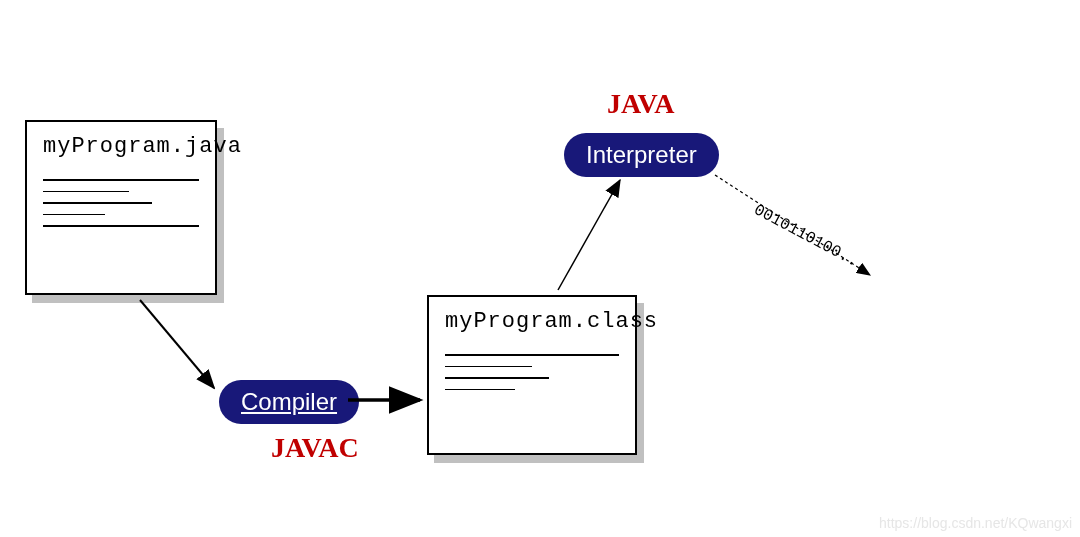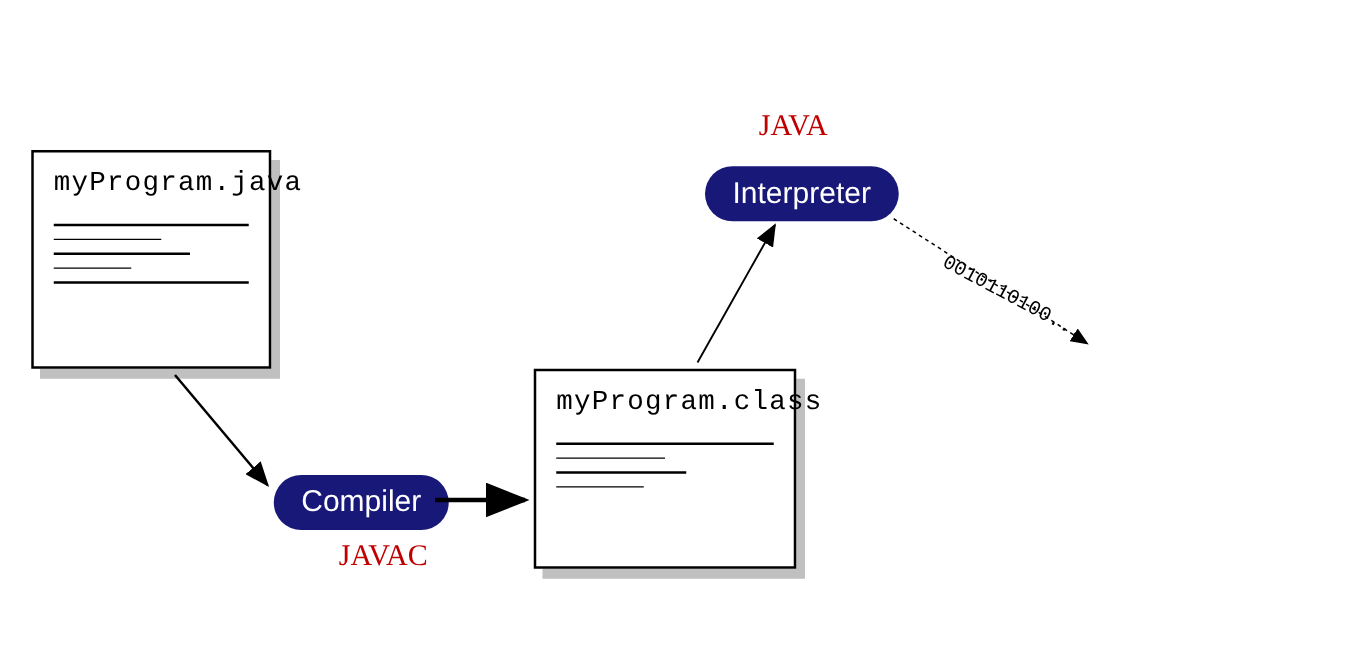--- a/index.html
+++ b/index.html
@@ -43,22 +43,22 @@
     color: #ffffff;
     border-radius: 999px;
     font-family: Arial, sans-serif;
     font-size: 24px;
     padding: 8px 22px;
   }
   .red-label {
     position: absolute;
     color: #c00000;
     font-family: "Times New Roman", serif;
-    font-weight: normal;
-    font-size: 24px;
+    font-weight: bold;
+    font-size: 28px;
   }
   .binary-label {
     position: absolute;
     font-family: "Courier New", monospace;
     font-size: 16px;
     color: #000;
     transform-origin: left center;
   }
   .watermark {
     position: absolute;
@@ -87,21 +87,21 @@
   <div class="doc-shadow" style="left:32px; top:128px; width:192px; height:175px;"></div>
   <div class="doc" style="left:25px; top:120px; width:192px; height:175px;">
     <div class="doc-title">myProgram.java</div>
     <div class="doc-line" style="width:100%;"></div>
     <div class="doc-line" style="width:55%;"></div>
     <div class="doc-line" style="width:70%;"></div>
     <div class="doc-line" style="width:40%;"></div>
     <div class="doc-line" style="width:100%;"></div>
   </div>
 
-  <div class="pill" style="left:219px; top:380px;">
+  <div class="pill" style="left:219px; top:380px;text-decoration:underline;">
     <span>Compiler</span>
   </div>
   <div class="red-label" style="left:271px; top:432px;">JAVAC</div>
 
   <div class="doc-shadow" style="left:434px; top:303px; width:210px; height:160px;"></div>
   <div class="doc" style="left:427px; top:295px; width:210px; height:160px;">
     <div class="doc-title">myProgram.class</div>
     <div class="doc-line" style="width:100%;"></div>
     <div class="doc-line" style="width:50%;"></div>
     <div class="doc-line" style="width:60%;"></div>
@@ -128,13 +128,14 @@
 
     <line x1="140" y1="300" x2="214" y2="388" stroke="#000" stroke-width="2" marker-end="url(#arrowhead)"></line>
 
     <line x1="348" y1="400" x2="420" y2="400" stroke="#000" stroke-width="3.5" marker-end="url(#arrowhead)"></line>
 
     <line x1="558" y1="290" x2="620" y2="180" stroke="#000" stroke-width="1.5" marker-end="url(#arrowhead-thin)"></line>
 
     <line x1="715" y1="175" x2="870" y2="275" stroke="#000" stroke-width="1.2" stroke-dasharray="3,3" marker-end="url(#arrowhead-thin)"></line>
   </svg>
 
+  <div class="watermark">https://blog.csdn.net/KQwangxi</div>
 </div>
 
 </body></html>

